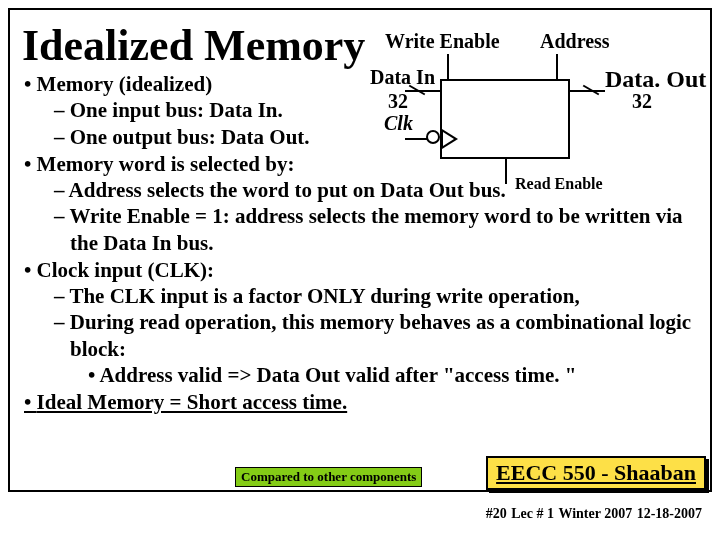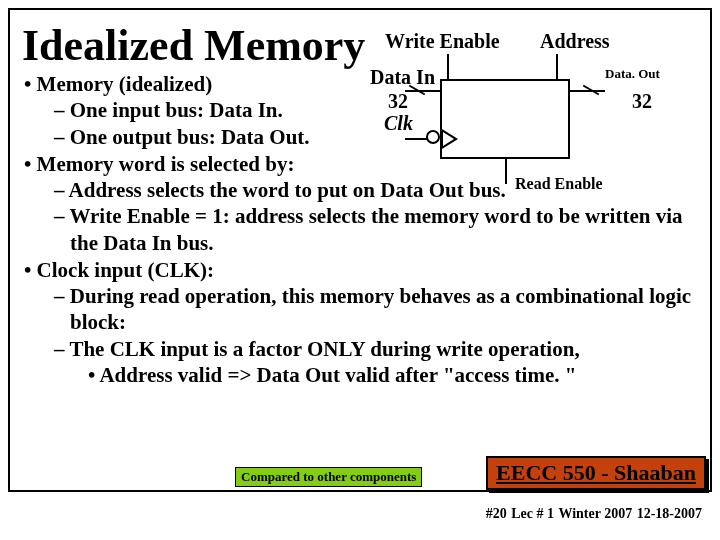--- a/index.html
+++ b/index.html
@@ -66,21 +66,21 @@
   .we-line { top: 54px; left: 447px; width: 2px; height: 25px; }
   .addr-line { top: 54px; left: 556px; width: 2px; height: 25px; }
   .re-line { top: 159px; left: 505px; width: 2px; height: 25px; }
   .din-line { top: 90px; left: 405px; width: 35px; height: 2px; }
   .dout-line { top: 90px; left: 570px; width: 35px; height: 2px; }
   .clk-line { top: 138px; left: 405px; width: 22px; height: 2px; }
   .din-slash { top: 81px; left: 416px; transform: rotate(-60deg); width: 2px; height: 18px; }
   .dout-slash { top: 81px; left: 590px; transform: rotate(-60deg); width: 2px; height: 18px; }
   .din-text { position: absolute; top: 66px; left: 370px; font-weight: bold; font-size: 20px; }
   .din-32 { position: absolute; top: 90px; left: 388px; font-weight: bold; font-size: 20px; }
-  .dout-text { position: absolute; top: 66px; left: 605px; font-weight: bold; font-size: 13px; }
+  .dout-text { position: absolute; top: 66px; left: 605px; font-weight: bold; font-size: 24px; }
   .dout-32 { position: absolute; top: 90px; left: 632px; font-weight: bold; font-size: 20px; }
   .clk-text { position: absolute; top: 112px; left: 384px; font-weight: bold; font-size: 20px; font-style: italic; }
   .re-text { position: absolute; top: 175px; left: 515px; font-weight: bold; font-size: 16px; }
   .content {
     position: absolute;
     top: 70px; left: 24px; right: 20px;
     font-size: 21px;
     font-weight: bold;
     line-height: 1.25;
   }
@@ -102,21 +102,21 @@
     background: #84cc16;
   }
   .footer-box {
     position: absolute;
     bottom: 50px; right: 14px;
     border: 2px solid #000;
     padding: 2px 8px;
     font-size: 22px;
     font-weight: bold;
     text-decoration: underline;
-    background: #c2410c;
+    background: #fde047;
     box-shadow: 3px 3px 0 #000;
     margin-top: 20px;
   }
   .footer-meta {
     position: absolute;
     bottom: 18px; right: 18px;
     font-size: 14px;
     font-weight: bold;
   }
   .footer-meta span { margin-left: 1px; }
@@ -152,23 +152,24 @@
 
 <div class="content">
   <ul>
     <li class="lvl1">Memory (idealized)</li>
     <li class="lvl2">One input bus:  Data In.</li>
     <li class="lvl2">One output bus:  Data Out.</li>
     <li class="lvl1">Memory word is selected by:</li>
     <li class="lvl2">Address selects the word to put on Data Out bus.</li>
     <li class="lvl2">Write Enable = 1:  address selects the memory word to be written via the  Data In bus.</li>
     <li class="lvl1">Clock input (CLK):</li>
+    <li class="lvl2">The CLK input is a factor ONLY during write operation,</li>
     <li class="lvl2">During read operation, this memory behaves  as a combinational logic block:</li>
-    <li class="lvl2">The CLK input is a factor ONLY during write operation,</li>
     <li class="lvl3">Address valid  =&gt;  Data Out valid after "access time. "</li>
+    <li class="lvl1 underline">Ideal Memory = Short access time.</li>
   </ul>
 </div>
 
 <div class="compared">Compared to other components</div>
 
 <div class="footer-box">EECC 550 - Shaaban</div>
 
 <div class="footer-meta">
   <span>#20</span>
   <span>Lec # 1</span>

